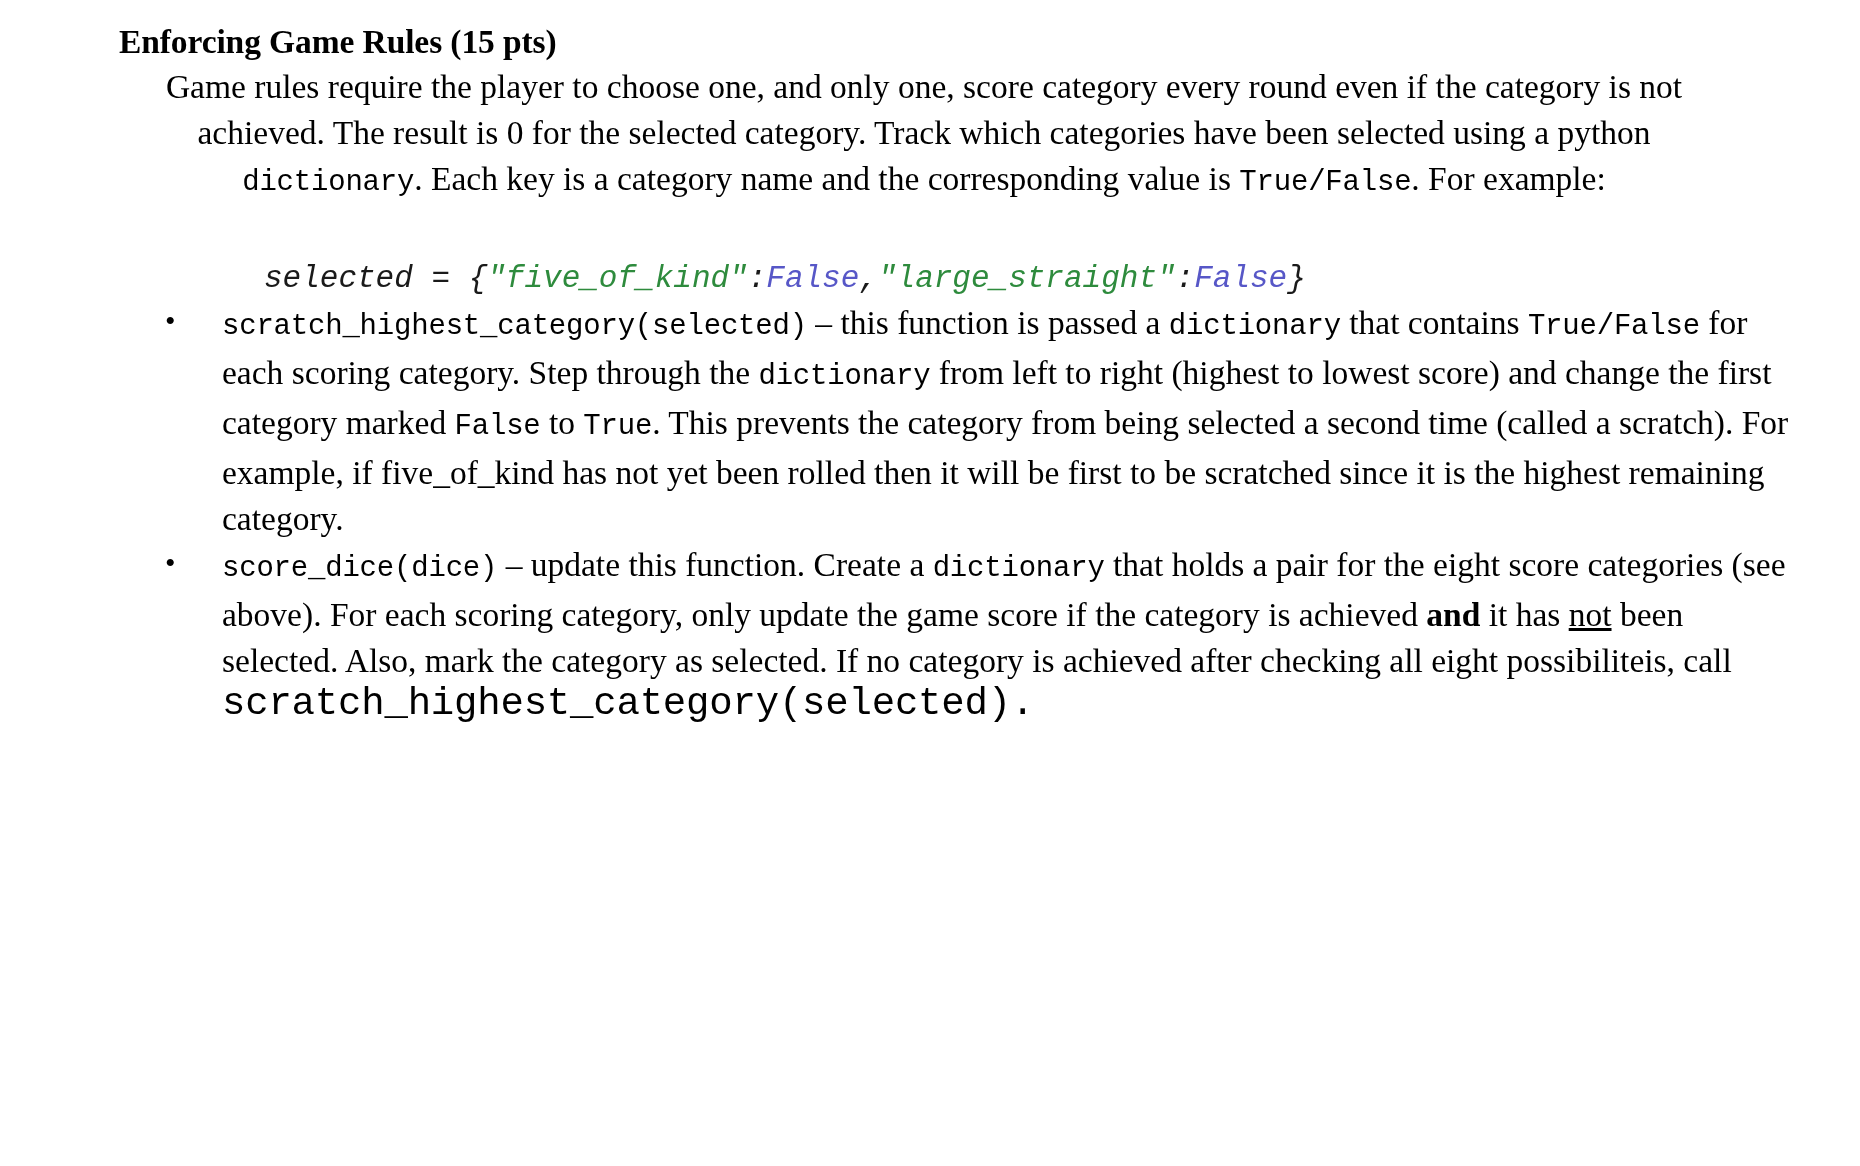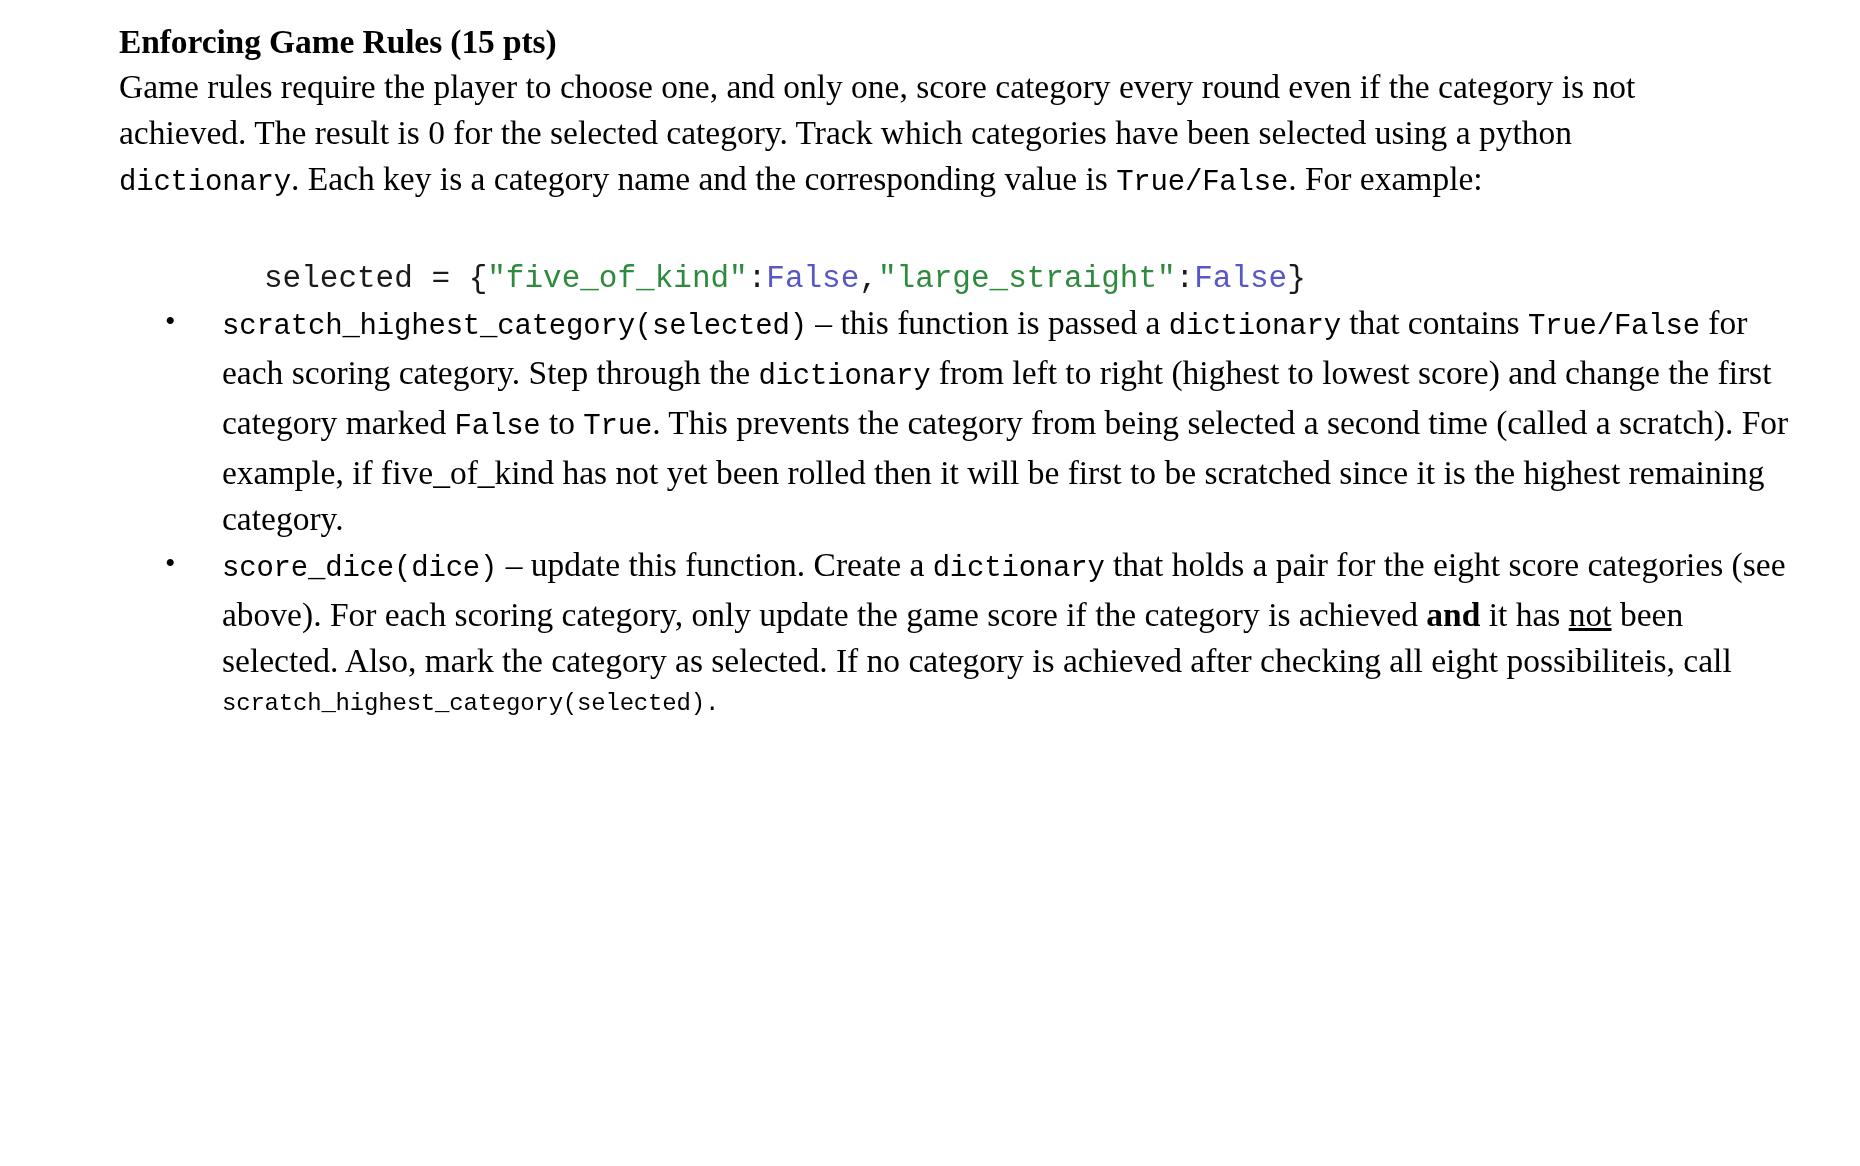--- a/index.html
+++ b/index.html
@@ -34,37 +34,38 @@
     padding: 0;
     line-height: 1.18;
     letter-spacing: -0.1px;
   }
   p.intro {
     font-size: 33.5px;
     line-height: 46px;
     margin: 0;
     padding: 0;
     width: 1610px;
-    text-align: left;
+    text-align: center;
   }
   code, .mono {
     font-family: "Liberation Mono", "DejaVu Sans Mono", monospace;
     font-size: 29px;
     letter-spacing: -0.2px;
   }
   .codeblock {
     font-family: "Liberation Mono", "DejaVu Sans Mono", monospace;
     font-size: 31px;
     white-space: pre;
     color: #000000;
     line-height: 42px;
   }
   .code-example-1 {
     margin-top: 52px;
     margin-left: 145px;
+    font-style: italic;
   }
   .tok-str { color: #2e8b3d; }
   .tok-bool { color: #5757c7; }
   .tok-plain { color: #1a1a1a; }
 
   ul.bullets {
     list-style: none;
     margin: 0;
     padding: 0;
   }
@@ -83,21 +84,21 @@
     font-size: 30px;
     line-height: 46px;
   }
   li.bullet-1 { margin-top: 92px; width: 1580px; }
   li.bullet-2 { margin-top: 48px; width: 1580px; }
 
   .bullet-body { display: block; }
 
   .mono-line {
     font-family: "Liberation Mono", "DejaVu Sans Mono", monospace;
-    font-size: 24px;
+    font-size: 39px;
     display: block;
     line-height: 40px;
     letter-spacing: -0.2px;
   }
   .code-example-2 {
     margin-top: 33px;
     margin-left: 270px;
   }
   b.bold { font-weight: bold; }
   u.under { text-decoration: underline; text-align: right; }

